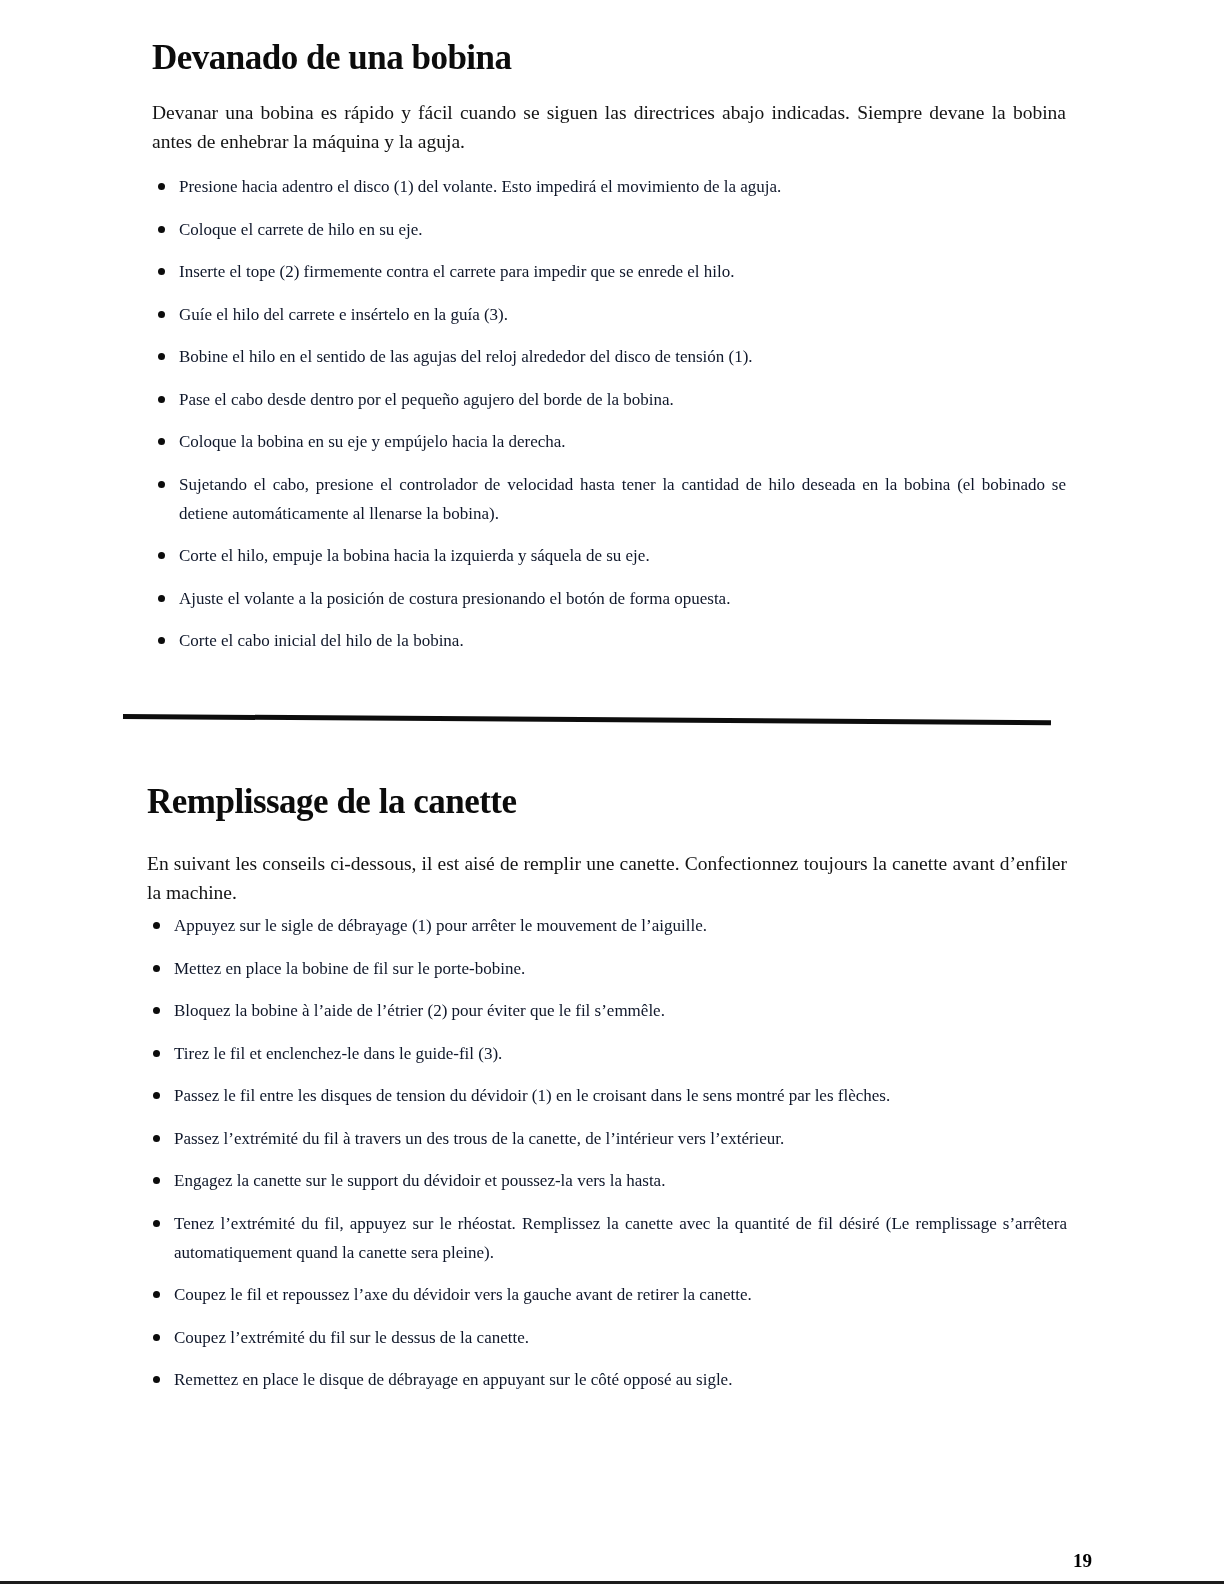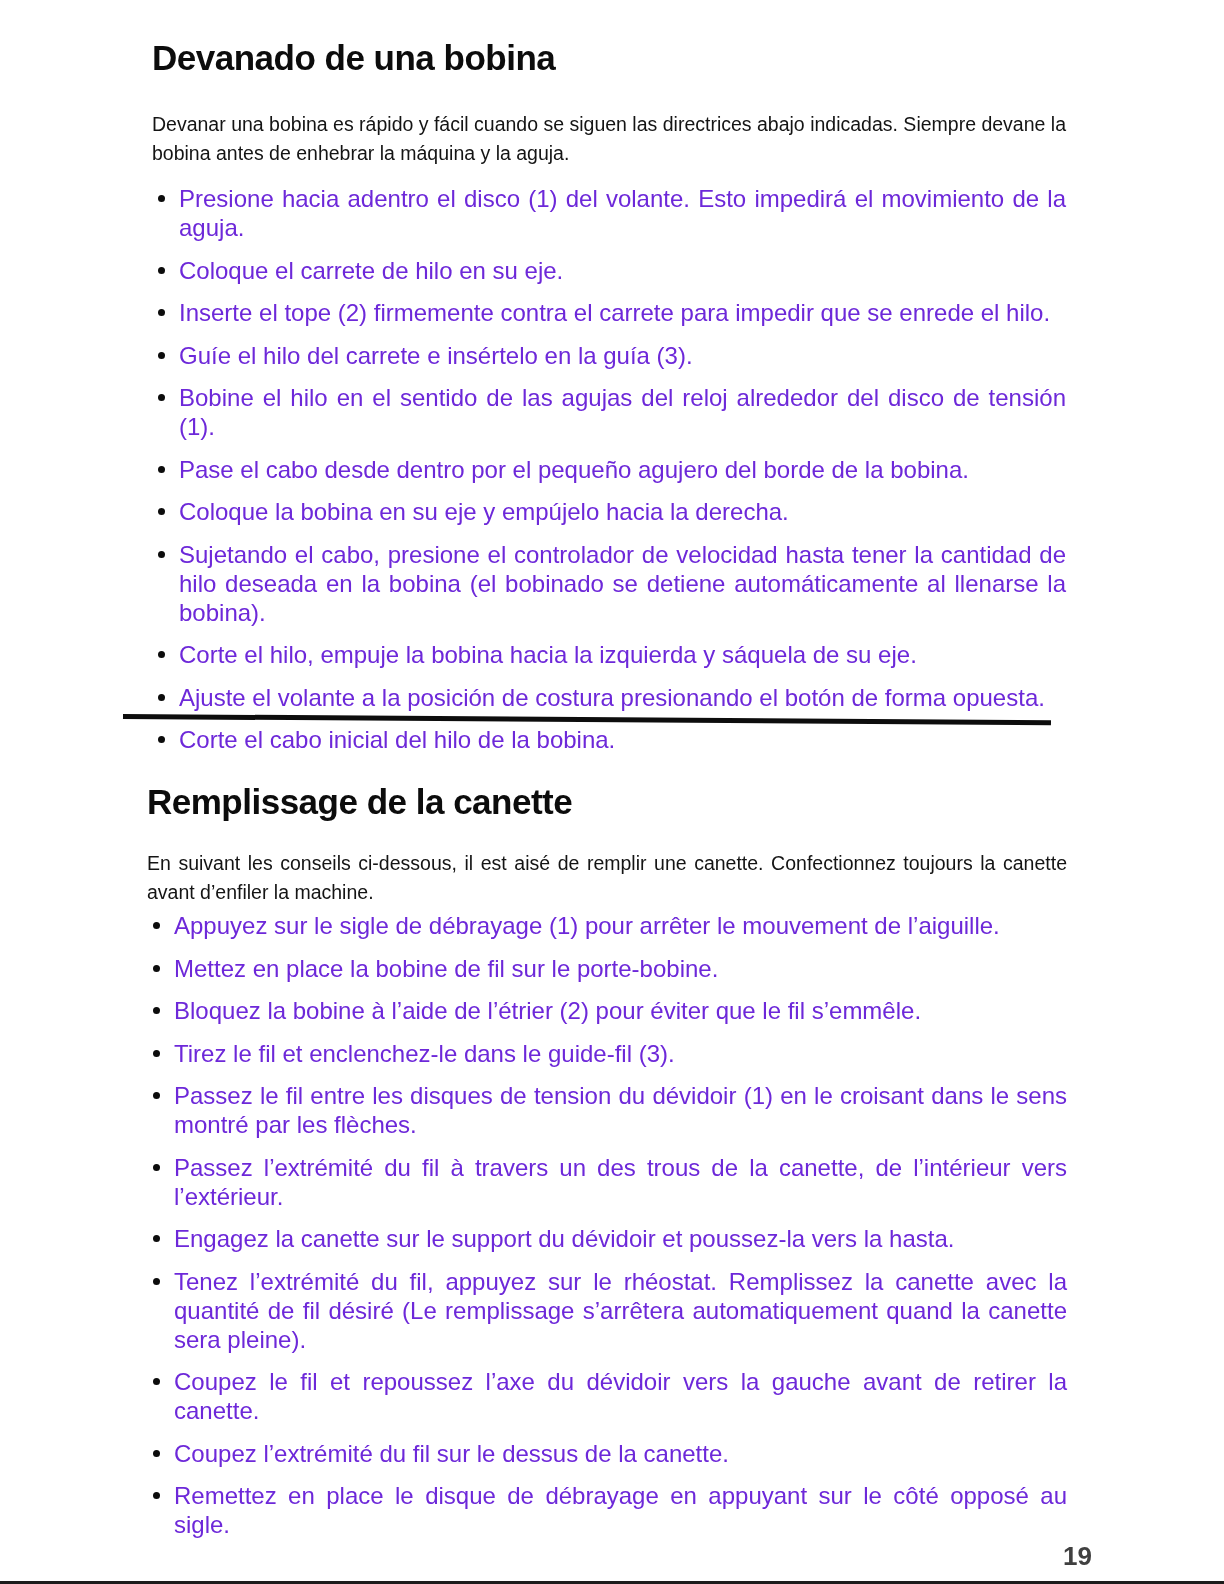--- a/index.html
+++ b/index.html
@@ -11,46 +11,47 @@
     overflow: hidden;
     font-family: "Liberation Sans", sans-serif;
     color: #111111;
     -webkit-font-smoothing: antialiased;
   }
   .page {
     position: relative;
     width: 1224px;
     height: 1584px;
     padding: 38px 158px 0 152px;
+    font-family: Liberation Serif, serif;
   }
   .section-title {
     font-size: 35px;
     font-weight: bold;
     letter-spacing: -0.5px;
     color: #0c0c0c;
   }
   .intro {
-    margin-top: 32px;
+    margin-top: 20px;
     font-size: 19.5px;
     line-height: 29px;
     text-align: justify;
     color: #141414;
   }
   ul.steps {
     margin-top: 16px;
     list-style: none;
   }
   ul.steps li {
     position: relative;
     padding-left: 27px;
     margin-bottom: 13.5px;
-    font-size: 24px;
+    font-size: 17px;
     line-height: 29px;
     text-align: justify;
-    color: #6d28d9;
+    color: #0f172a;
   }
   ul.steps li::before {
     content: "";
     position: absolute;
     left: 6px;
     top: 11px;
     width: 7px;
     height: 7px;
     border-radius: 50%;
     background: #0c0c0c;
@@ -71,23 +72,23 @@
     top: 782px;
     left: 147px;
     width: 920px;
   }
   .section-fr .intro { margin-top: 27px; }
   .section-fr ul.steps { margin-top: 4px; }
   .page-number {
     position: absolute;
     right: 132px;
     bottom: 12px;
-    font-size: 26px;
+    font-size: 19px;
     font-weight: bold;
-    color: #404040;
+    color: #000000;
   }
   .bottom-scan-edge {
     position: absolute;
     left: 0;
     bottom: 0;
     width: 100%;
     height: 3px;
     background: #1c1c1c;
   }
 </style>

